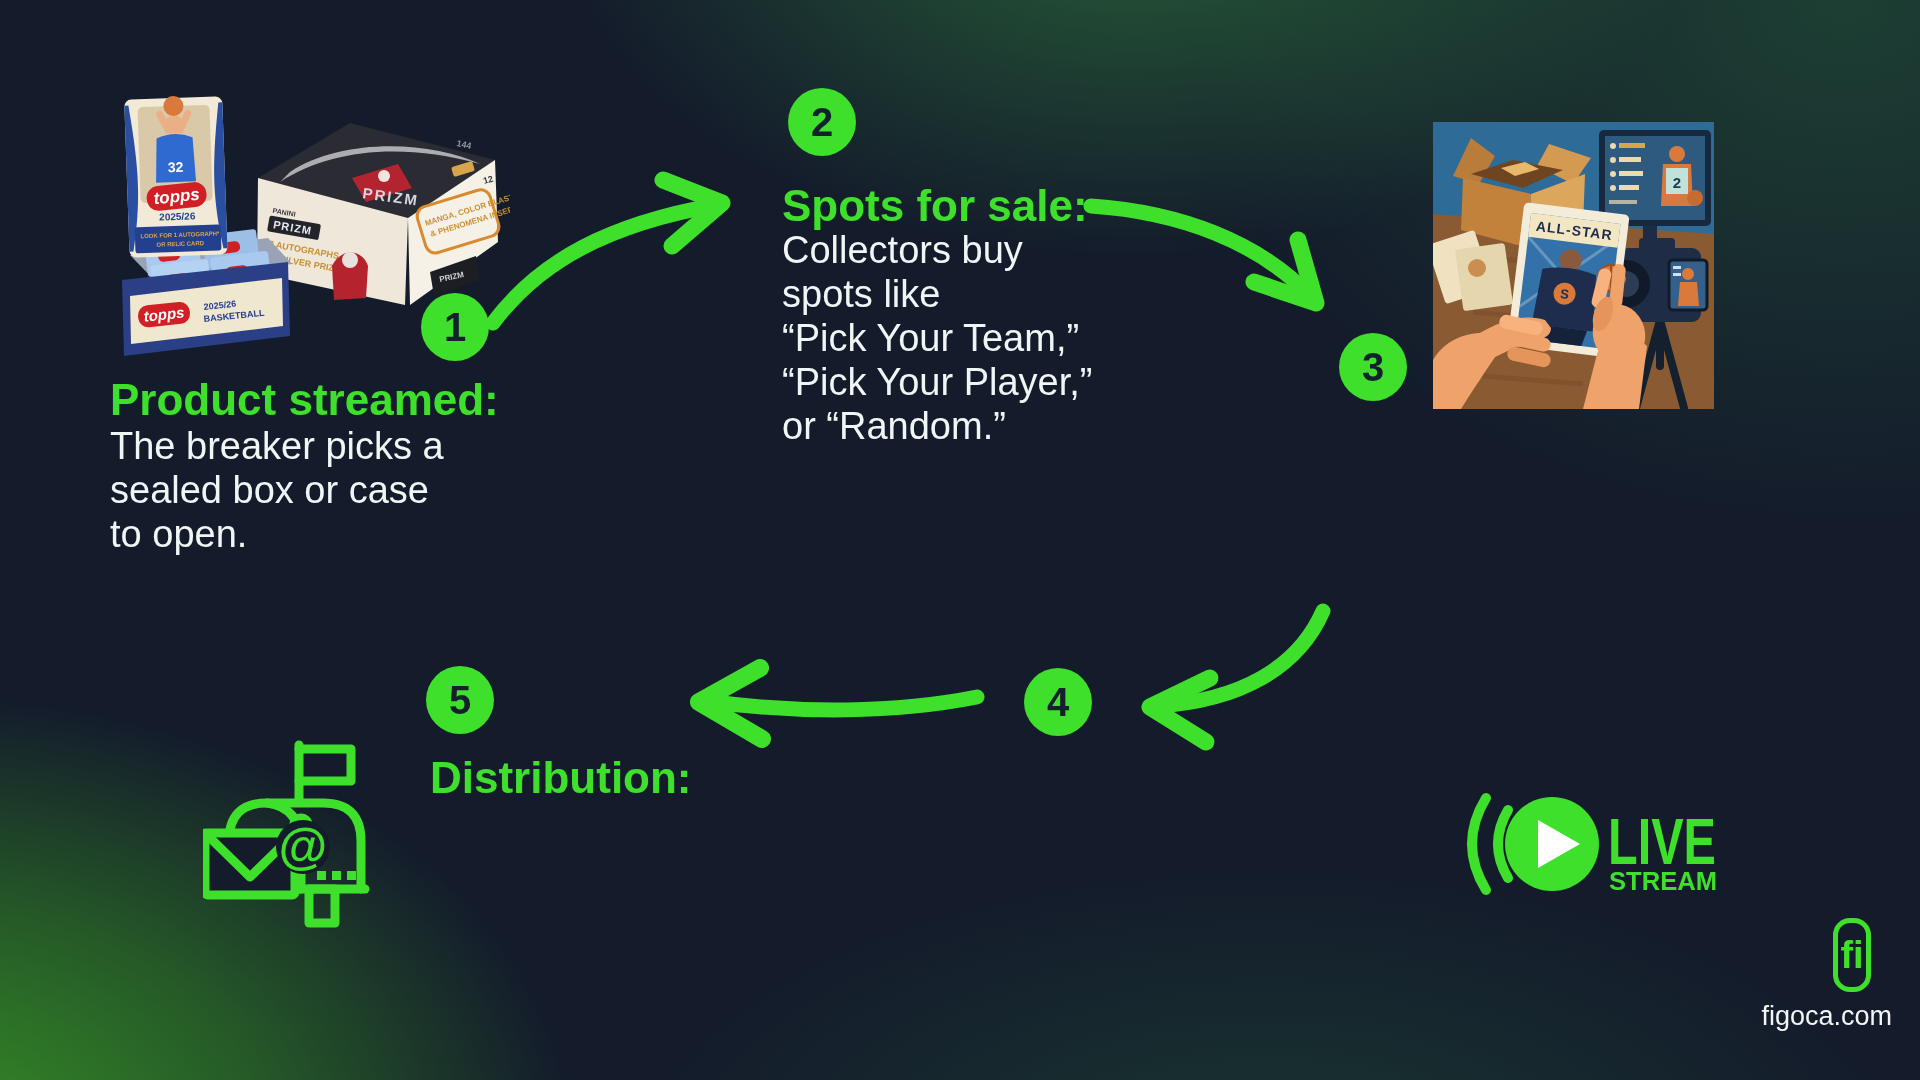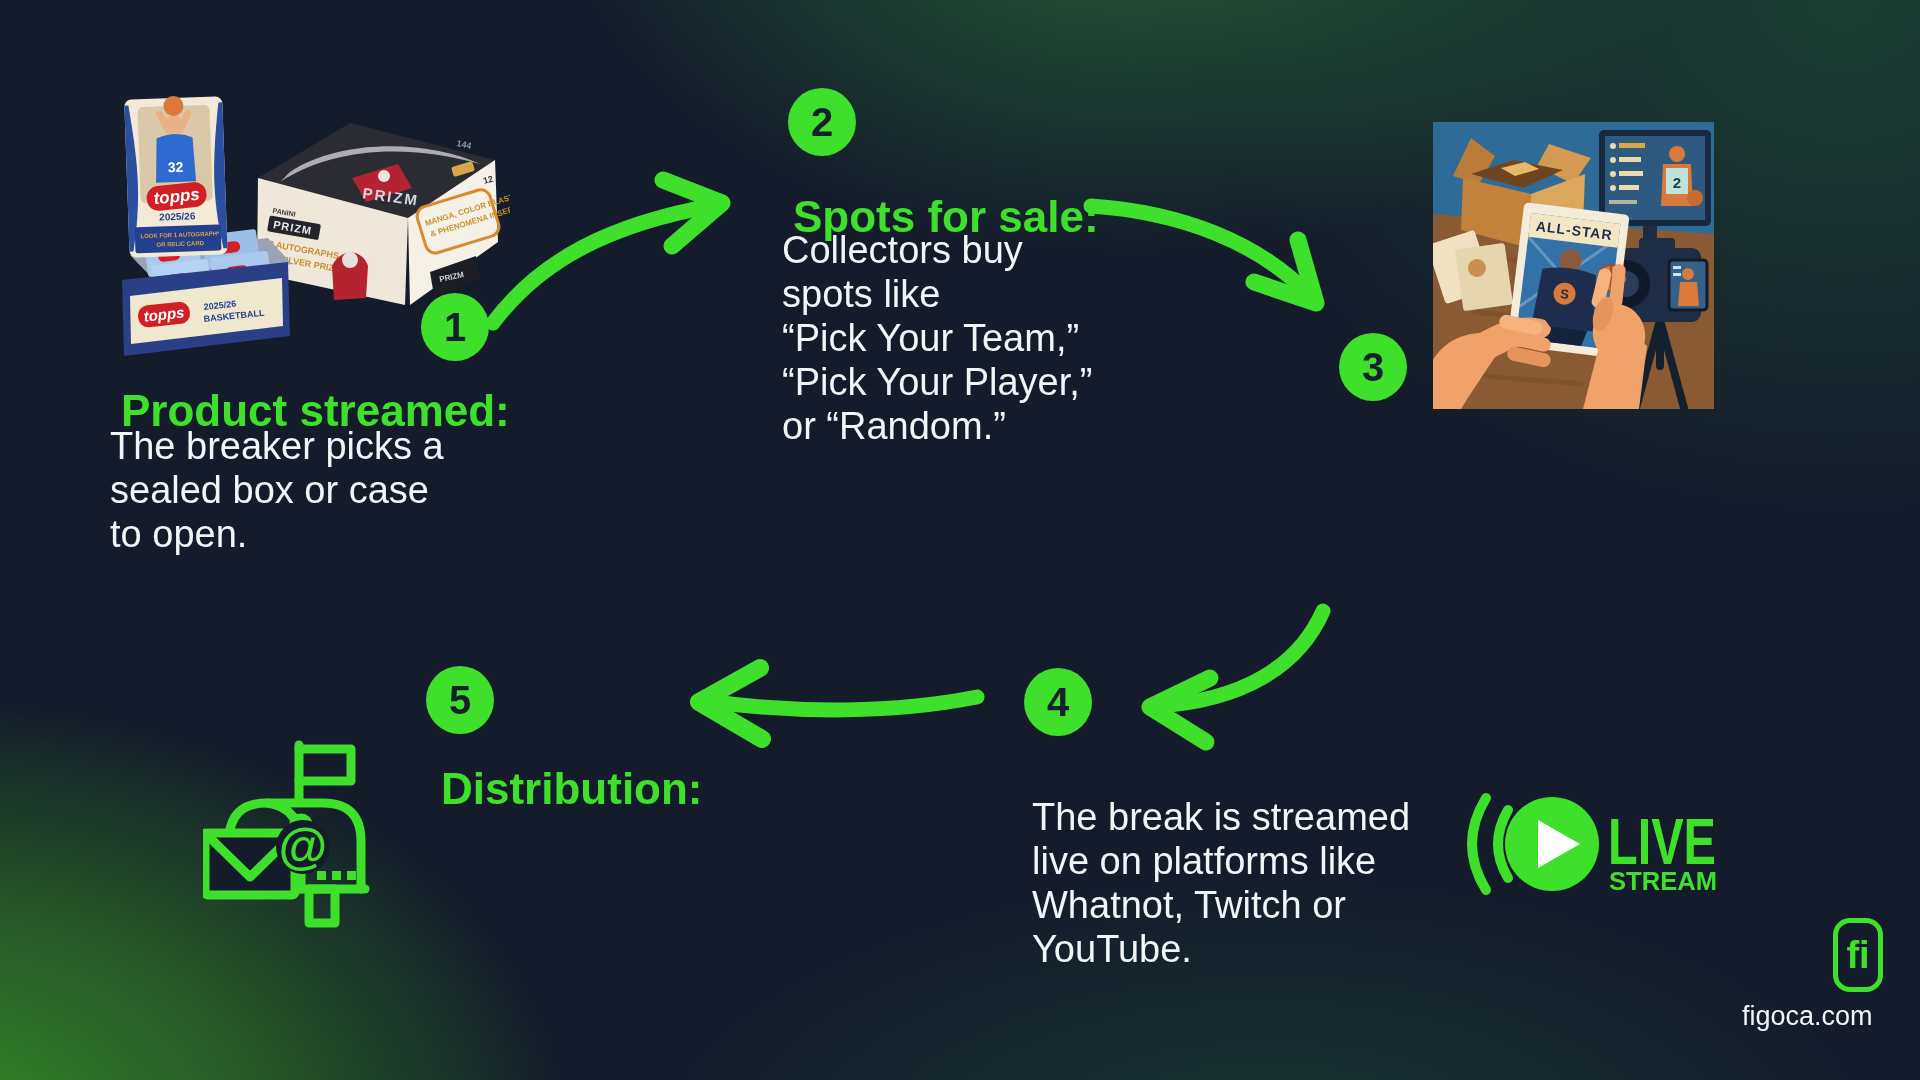--- a/index.html
+++ b/index.html
@@ -23,45 +23,45 @@
   .badge{
     position:absolute;width:68px;height:68px;border-radius:50%;
     background:var(--green);color:var(--num-navy);
     font:700 40px/68px "Liberation Sans",sans-serif;text-align:center;
   }
   #badge1{left:421px;top:293px}
   #badge2{left:788px;top:88px}
   #badge3{left:1339px;top:333px}
   #badge4{left:1024px;top:668px}
   #badge5{left:426px;top:666px}
-  .title{position:absolute;margin:11px;color:var(--green);font:700 44px/46px "Liberation Sans",sans-serif;text-align:right;}
+  .title{position:absolute;margin:0;color:var(--green);font:700 44px/46px "Liberation Sans",sans-serif;text-align:right;}
   #title1{left:110px;top:377px}
   #title2{left:782px;top:183px}
   #title3{left:1350px;top:425px}
   #title4{left:1032px;top:750px}
   #title5{left:430px;top:755px}
   .step-body{position:absolute;color:var(--body-text);font:400 38px/44px "Liberation Sans",sans-serif;white-space:pre-line;}
   #body1{left:110px;top:424px}
   #body2{left:782px;top:228px}
   #body3{left:1350px;top:470px}
   #body4{left:1032px;top:795px}
   #body5{left:430px;top:800px}
   #arrow-layer{left:0;top:0;}
   #product-art{left:100px;top:80px;}
   #break-art{left:1433px;top:122px;}
   #mailbox-art{left:203px;top:737px;}
   #live-art{left:1452px;top:788px;}
   .fi-box{
-    position:absolute;left:1833px;top:918px;width:50px;height:74px;
+    position:absolute;left:1833px;top:918px;width:38px;height:74px;
     border:5px solid var(--green);border-radius:17px;box-sizing:border-box;
     display:flex;align-items:center;justify-content:center;
     color:var(--green);font:700 38px/1 "Liberation Sans",sans-serif;
   }
   .website{
-    position:absolute;left:1742px;top:1000px;width:150px;text-align:left;
+    position:absolute;left:1742px;top:1000px;width:150px;text-align:right;
     color:#f3f6f6;font:400 27px/32px "Liberation Sans",sans-serif;
   }
   svg text{font-family:"Liberation Sans",sans-serif;}
 </style>
 </head>
 <body>
 
 <div class="canvas">
 
   <svg id="arrow-layer" class="abs" width="1920" height="1080" viewBox="0 0 1920 1080">
@@ -96,24 +96,20 @@
   <h2 class="title" id="title5">Distribution:</h2>
 
   <div class="step-body" id="body1">The breaker picks a
 sealed box or case
 to open.</div>
   <div class="step-body" id="body2">Collectors buy
 spots like
 “Pick Your Team,”
 “Pick Your Player,”
 or “Random.”</div>
-  <div class="step-body" id="body4">The break is streamed
-live on platforms like
-Whatnot, Twitch or
-YouTube.</div>
 
   <svg id="product-art" class="abs" width="410" height="290" viewBox="0 0 410 290">
 
     <g>
       <polygon points="158,98 250,43 395,80 308,138" fill="#2b2b33"></polygon>
       <path d="M180 102 C230 70 300 62 380 84 C330 60 240 58 190 92 Z" fill="#d8d8de" opacity="0.75"></path>
       <polygon points="252,98 298,84 312,108 266,122" fill="#b32430"></polygon>
       <circle cx="284" cy="96" r="6" fill="#f0e6e0"></circle>
       <text x="262" y="118" font-size="15" font-weight="700" fill="#d4d7e0" letter-spacing="2" transform="rotate(8 262 118)">PRIZM</text>
       <text x="356" y="66" font-size="9" font-weight="700" fill="#8f949f" transform="rotate(12 356 66)">144</text>

